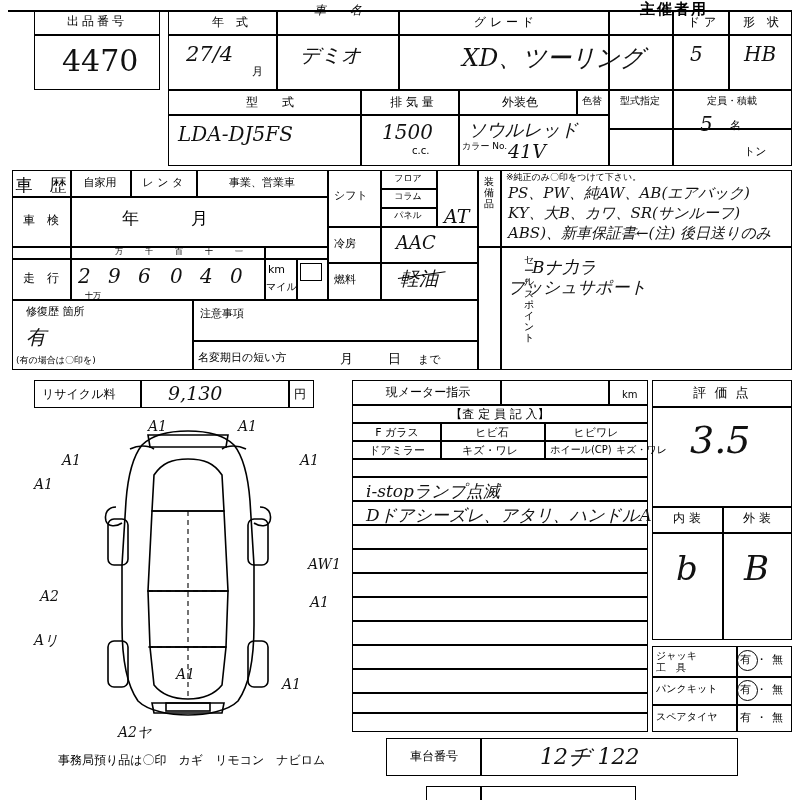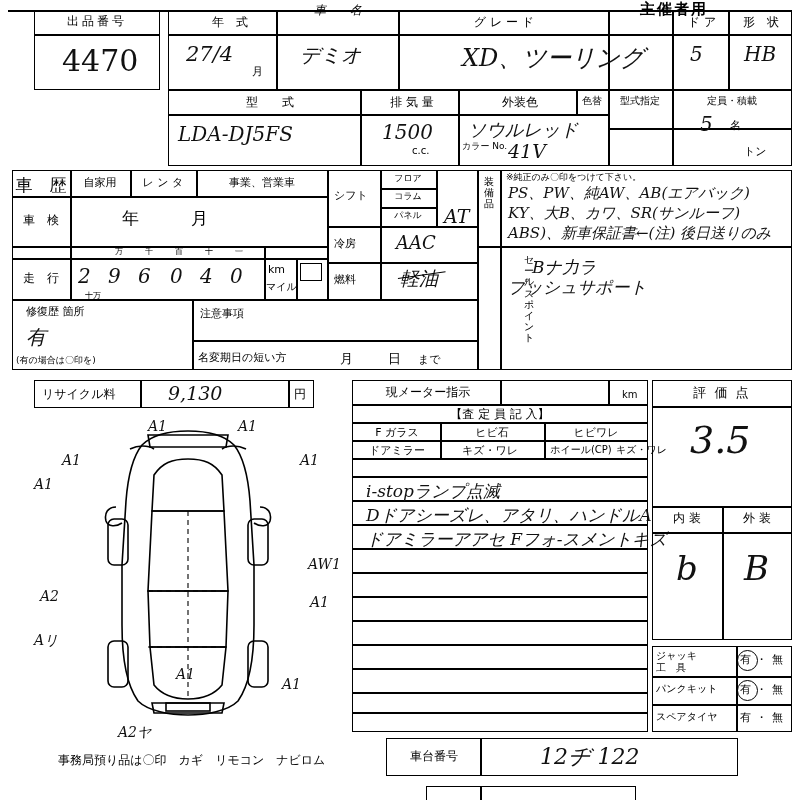--- a/index.html
+++ b/index.html
@@ -199,21 +199,20 @@
   <div class="lbl c" style="left:356px;top:427px;width:82px;font-size:11px;">F ガラス</div>
   <div class="lbl c" style="left:444px;top:427px;width:96px;font-size:11px;">ヒビ石</div>
   <div class="lbl c" style="left:548px;top:427px;width:96px;font-size:11px;">ヒビワレ</div>
   <div class="lbl c" style="left:356px;top:445px;width:82px;font-size:11px;">ドアミラー</div>
   <div class="lbl c" style="left:442px;top:445px;width:96px;font-size:11px;">キズ・ワレ</div>
   <div class="lbl c" style="left:546px;top:445px;width:70px;font-size:10px;">ホイール(CP)</div>
   <div class="lbl" style="left:616px;top:445px;font-size:10px;">キズ・ワレ</div>
 
   <div class="hw it" style="left:366px;top:480px;font-size:17px;">i-stopランプ点滅</div>
   <div class="hw it" style="left:366px;top:504px;font-size:17px;">Dドアシーズレ、アタリ、ハンドルA</div>
-  <div class="hw it" style="left:366px;top:528px;font-size:17px;">ドアミラーアアセ Fフォ-スメントキズ</div>
 
   <div class="bx" style="left:652px;top:380px;width:140px;height:260px;"></div>
   <div class="hline" style="left:652px;top:406px;width:140px;"></div>
   <div class="hline" style="left:652px;top:506px;width:140px;"></div>
   <div class="hline" style="left:652px;top:532px;width:140px;"></div>
   <div class="vline" style="left:722px;top:506px;height:134px;"></div>
 
   <div class="lbl c" style="left:652px;top:386px;width:140px;font-size:13px;letter-spacing:2px;">評 価 点</div>
   <div class="hw it" style="left:690px;top:418px;font-size:38px;">3.5</div>
   <div class="lbl c" style="left:652px;top:512px;width:70px;font-size:12px;">内 装</div>

